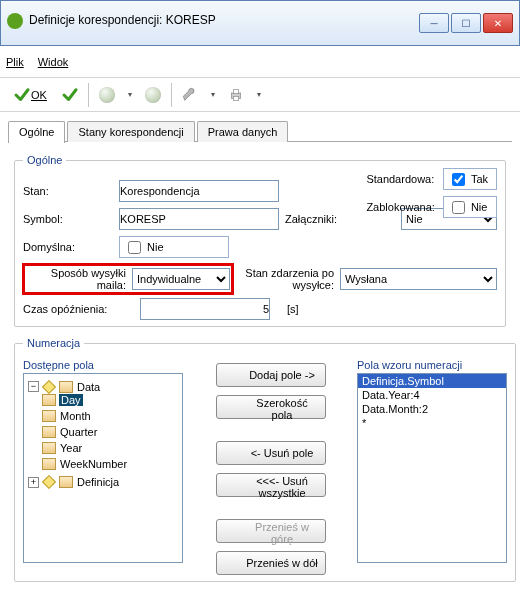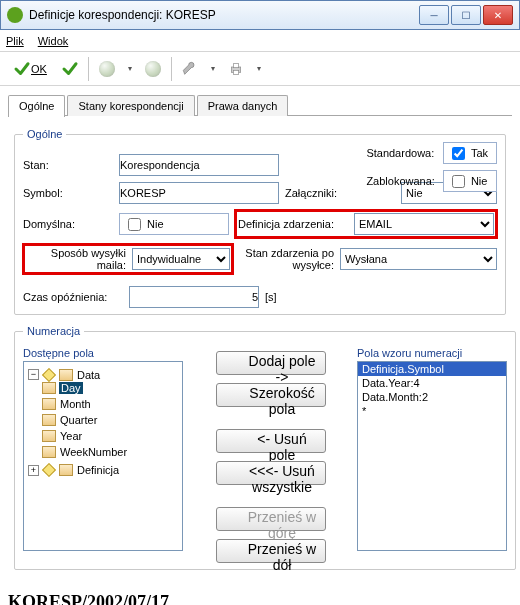--- a/index.html
+++ b/index.html
@@ -1,28 +1,28 @@
 <!DOCTYPE html>
 <html><head>
 <meta charset="utf-8">
 <style>
   * { box-sizing: border-box; font-family: "Segoe UI", Tahoma, sans-serif; font-size: 11px; }
   html,body { margin:0; padding:0; }
   body { width:520px; height:605px; background:#fff; overflow:hidden; }
 
   
-  .titlebar { height:30px; background:linear-gradient(#f5f9fd,#dbe8f7); border:1px solid #5a7fb0; display:flex; align-items:center; padding:12px 6px; }
+  .titlebar { height:46px; background:linear-gradient(#f5f9fd,#dbe8f7); border:1px solid #5a7fb0; display:flex; padding:12px 6px; }
   .titlebar .icon { width:16px; height:16px; background:#5ca11e; border-radius:50%; margin-right:6px; }
   .titlebar .title { flex:1; color:#000; font-size:12px; }
   .titlebar .winbtns { display:flex; gap:2px; }
   .titlebar .winbtn { width:30px; height:20px; border:1px solid #5a7fb0; border-radius:2px; background:linear-gradient(#f0f7ff,#cfe2f6); display:flex; align-items:center; justify-content:center; color:#2a4b7c; font-size:10px; }
   .titlebar .winbtn.close { background:linear-gradient(#f07a75,#d43c2f); border-color:#a32b20; color:#fff; }
 
   
-  .menubar { height:22px; border-bottom:1px solid #d5d5d5; padding:0 6px; display:flex; align-items:center; gap:14px; }
+  .menubar { height:32px; border-bottom:1px solid #d5d5d5; padding:0 6px; display:flex; align-items:center; gap:14px; }
   .menubar span { text-decoration:underline; text-decoration-color:transparent; }
   .menubar .u { text-decoration:underline; }
 
   
   .toolbar { height:34px; border-bottom:1px solid #d5d5d5; padding:2px 6px; display:flex; align-items:center; }
   .tbtn { display:flex; align-items:center; padding:2px 6px; border:1px solid transparent; border-radius:2px; }
   .tbtn .tick { width:18px; height:18px; }
   .tick svg { width:18px; height:18px; }
   .sep { width:1px; height:24px; background:#c5c5c5; margin:0 2px; }
   .tb-icon { width:18px; height:18px; display:flex; align-items:center; justify-content:center; }
@@ -50,21 +50,21 @@
   .col { display:flex; flex-direction:column; }
 
   
   .numeracja-body { display:flex; gap:26px; }
   .treebox, .listbox { border:1px solid #7a97b6; background:#fff; height:190px; overflow:auto; font-size:11px; }
   .treebox { width:160px; padding:4px 2px; }
   .listbox { width:150px; padding:0; }
   .listbox .li { padding:1px 4px; }
   .listbox .li.sel { background:#2f62c4; color:#fff; }
   .midbtns { width:120px; display:flex; flex-direction:column; gap:8px; align-items:center; padding-top:4px; }
-  .btn { width:110px; height:24px; border:1px solid #8a8a8a; border-radius:3px; background:linear-gradient(#fdfdfd,#e4e4e4); font-size:14px; cursor:default;padding-left:28px; }
+  .btn { width:110px; height:24px; border:1px solid #8a8a8a; border-radius:3px; background:linear-gradient(#fdfdfd,#e4e4e4); font-size:11px; cursor:default;padding-left:28px; }
   .btn:disabled { color:#9a9a9a; }
 
   .tree ul { list-style:none; margin:0; padding-left:14px; }
   .tree > ul { padding-left:2px; }
   .tree li { white-space:nowrap; padding:1px 0; }
   .tree .node { display:inline-flex; align-items:center; gap:3px; }
   .tree .exp { width:11px; height:11px; border:1px solid #888; display:inline-flex; align-items:center; justify-content:center; font-size:9px; line-height:1; background:#fff; }
   .tree .pico { width:14px; height:12px; display:inline-block; background:linear-gradient(#fcebc7,#eecb86); border:1px solid #bb9644; }
   .tree .dico { width:10px; height:10px; display:inline-block; background:#fff; border:1px solid #888; transform:rotate(45deg); margin:0 2px; }
   .tree .dico.o { background:#f8e37a; border-color:#bb9a2c; }
@@ -185,38 +185,34 @@
       <label class="fld">Załączniki:</label>
       <select class="sel"><option>Nie</option></select>
     </div>
 
     <div style="display:grid; grid-template-columns:90px 110px 1fr; gap:6px 6px; align-items:center; margin-top:6px;">
       <label class="fld">Domyślna:</label>
       <div class="chkbox">
         <input type="checkbox" style="">
         <span>Nie</span>
       </div>
-      <div class="redbox" style="display:grid; grid-template-columns:110px 1fr; gap:6px; align-items:center; padding:3px;">
-        <label class="fld">Definicja zdarzenia:</label>
-        <select class="sel"><option>EMAIL</option></select>
-      </div>
     </div>
 
     <div style="display:grid; grid-template-columns:210px 1fr; gap:6px; align-items:center; margin-top:6px;">
       <div class="redbox" style="display:grid; grid-template-columns:100px 1fr; gap:6px; align-items:center; padding:3px;">
         <label class="fld" style="text-align:right;">Sposób wysyłki maila:</label>
         <select class="sel"><option>Indywidualne</option></select>
       </div>
       <div style="display:grid; grid-template-columns:95px 1fr; gap:6px; align-items:center;">
         <label class="fld" style="text-align:right;">Stan zdarzenia po wysyłce:</label>
         <select class="sel"><option>Wysłana</option></select>
       </div>
     </div>
 
-    <div style="display:grid; grid-template-columns:100px 130px 30px; gap:6px; align-items:center; margin-top:12px;">
+    <div style="display:grid; grid-template-columns:100px 130px 30px; gap:17px; align-items:center; margin-top:4px;">
       <label class="fld">Czas opóźnienia:</label>
       <input class="txt" style="text-align: right;" value="5">
       <span>[s]</span>
     </div>
   </fieldset>
 
   <fieldset>
     <legend>Numeracja</legend>
 
     <div class="numeracja-body">

